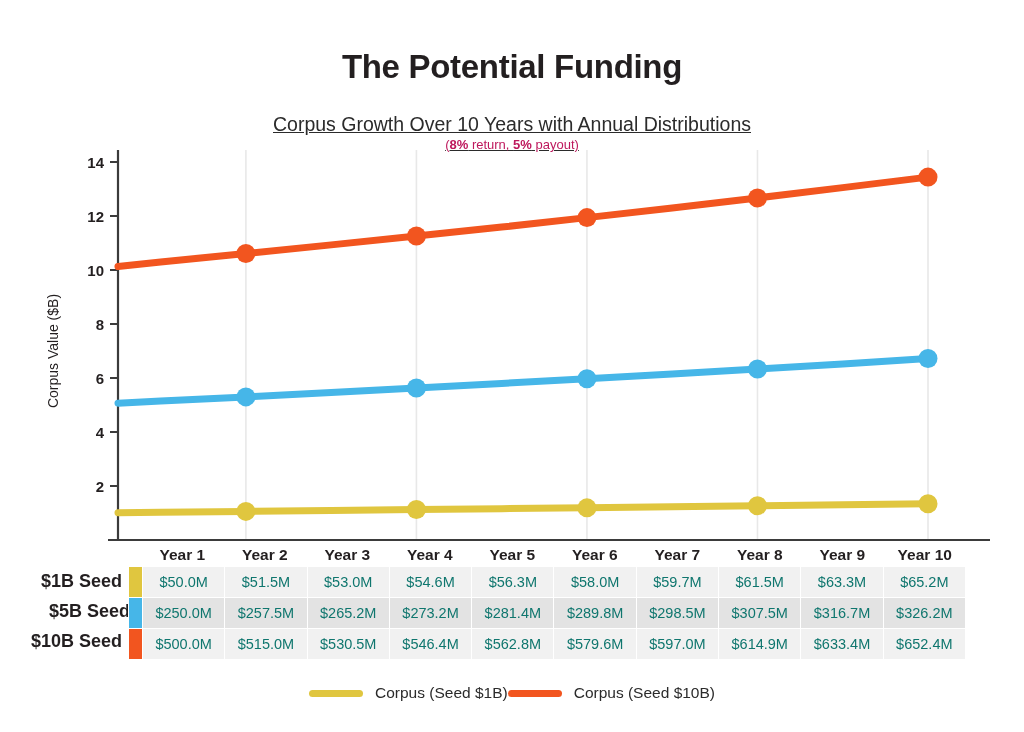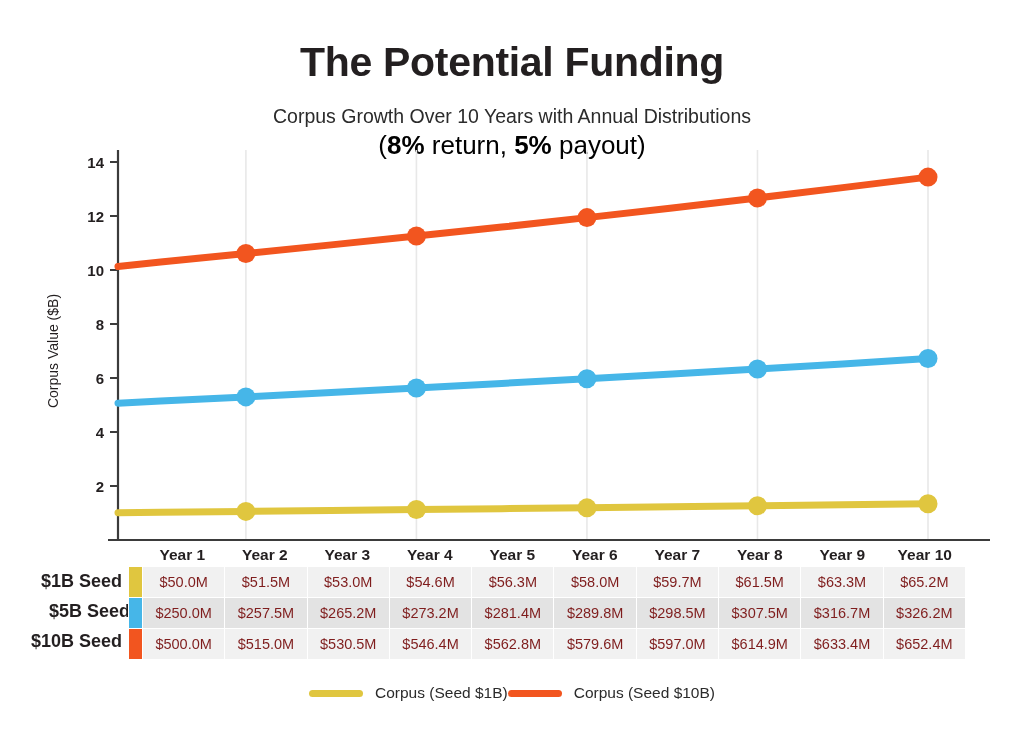--- a/index.html
+++ b/index.html
@@ -18,39 +18,40 @@
 
   
   #header {
     position: absolute;
     left: 0;
     top: 0;
     width: 1024px;
     text-align: center;
   }
   #chart-title {
-    margin: 7px;
+    margin: 16px;
     padding-top: 33px;
-    font-size: 41px;
+    font-size: 33px;
     font-weight: bold;
     letter-spacing: -0.3px;
     color: #231f20;
     line-height: 1.1;
   }
   #chart-subtitle {
     margin: 8px;
     padding-top: 11px;
     font-size: 19.5px;
     font-weight: normal;
     color: #2b2b2b;
     line-height: 1.28;
+    text-decoration: underline;
   }
   #chart-subtitle-line2 {
-    font-size: 26px;
-    color: #000000;
+    font-size: 13px;
+    color: #be185d;
   }
   .b {
     font-weight: bold;
   }
 
   
   #plot-wrap {
     position: absolute;
     left: 0;
     top: 140px;
@@ -84,21 +85,21 @@
     left: 128px;
     top: 566px;
     width: 838px;
     border-collapse: collapse;
     table-layout: fixed;
   }
   #data-table td {
     height: 30px;
     font-size: 14.5px;
     text-align: center;
-    color: #7f1d1d;
+    color: #0f766e;
     border: 1px solid #ffffff;
     padding: 0;
   }
   .row-a td { background: #f1f1f1; }
   .row-b td { background: #e3e3e3; }
   td.swatch-cell {
     width: 13px;
     padding: 0;
     border: none;
   }

